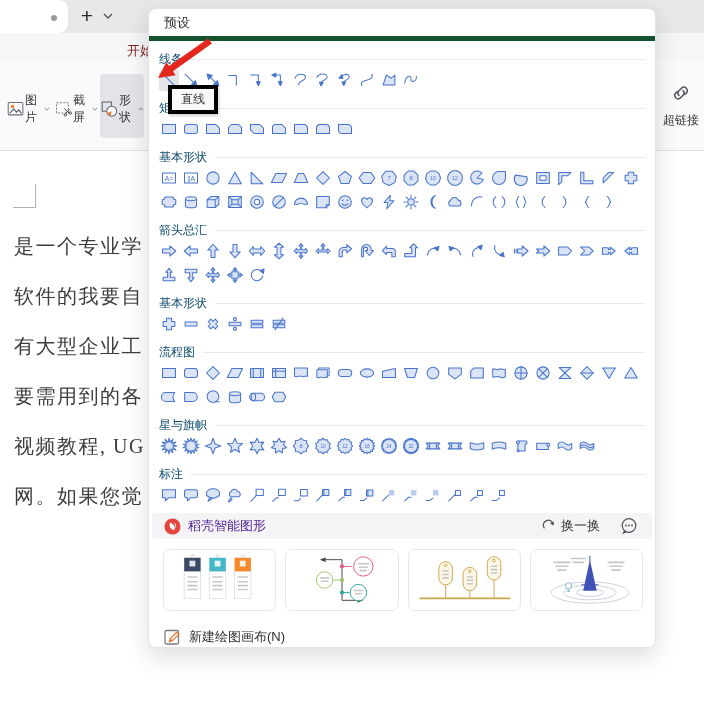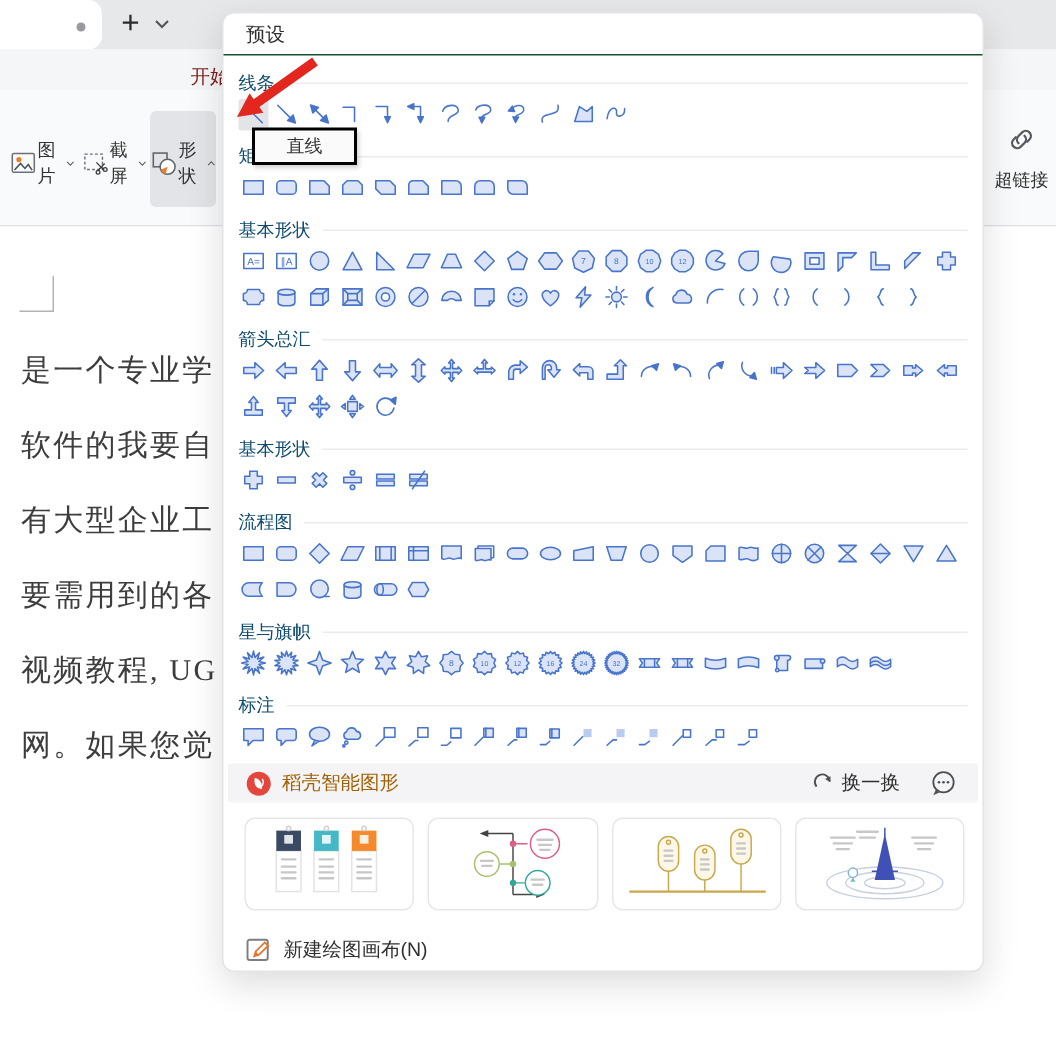--- a/index.html
+++ b/index.html
@@ -23,47 +23,47 @@
   
   .docarea{position:absolute;left:0;top:151px;width:704px;height:555px;background:#fff;}
   .margmark{position:absolute;left:13px;top:33px;width:22px;height:23px;
     border-right:1px solid #b3b3b3;border-bottom:1px solid #b3b3b3;}
   .docline{position:absolute;left:14px;font-size:20px;letter-spacing:1.5px;color:#3d3d3d;
     font-family:"Liberation Serif","DejaVu Serif",serif;white-space:nowrap;}
   
   .panel{position:absolute;left:148px;top:8px;width:508px;height:640px;background:#fff;
     border:1px solid #e4e4e6;border-radius:8px;box-shadow:0 8px 24px rgba(0,0,0,.14);
     box-sizing:border-box;z-index:20;}
-  .panel-h{height:27px;line-height:27px;padding-left:15px;font-size:13px;color:#2f2f2f;border-bottom:1px solid #14532d;}
+  .panel-h{height:27px;line-height:27px;padding-left:15px;font-size:13px;color:#2f2f2f;border-bottom:5px solid #14532d;}
   #sections{padding:2px 10px 0 10px;}
   .sec{margin-top:8px;}
   .sec-h{display:flex;align-items:center;height:17px;}
   .sec-label{font-size:12px;color:#0c4a6e;white-space:nowrap;}
   .rule{flex:1;height:1px;background:#ebebed;margin-left:8px;}
   .srow{display:flex;height:24px;align-items:center;}
   .shape{width:20px;height:21px;flex:0 0 20px;margin-right:2px;display:flex;align-items:center;
     justify-content:center;border-radius:2px;}
   .shape.hover{background:#e2e4e8;}
   
   .smartbar{margin:6px 3px 0 3px;height:26px;background:#f4f4f6;border-radius:2px;display:flex;
     align-items:center;padding:0 12px;}
   .docer{width:17px;height:17px;margin-right:7px;}
-  .smartlabel{font-size:13px;color:#a16207;flex:0 0 auto;}
+  .smartlabel{font-size:13px;color:#4c1d95;flex:0 0 auto;}
   .smartspace{flex:1;}
   .refresh{width:15px;height:15px;margin-right:5px;}
   .swaplabel{font-size:13px;color:#2f2f2f;margin-right:20px;}
   .chaticon{width:18px;height:18px;margin-right:2px;}
   .thumbs{display:flex;gap:9px;margin:10px 12px 0 14px;}
   .thumb{width:112px;height:60px;border:1px solid #e7e7e9;border-radius:7px;background:#fff;overflow:hidden;}
   .newcanvas{display:flex;align-items:center;gap:8px;margin:17px 0 0 14px;}
   .newcanvas .nclabel{font-size:13px;color:#2f2f2f;}
   .ncicon{width:18px;height:18px;}
   
-  .tooltip{position:absolute;left:168px;top:85px;z-index:55;background:#fafafa;border:2px solid #000000;
-    box-shadow:1px 2px 3px rgba(0,0,0,.18);font-size:12px;color:#333;padding:2px 21px;white-space:nowrap;}
+  .tooltip{position:absolute;left:168px;top:85px;z-index:55;background:#fafafa;border:4px solid #000000;
+    box-shadow:1px 2px 3px rgba(0,0,0,.18);font-size:12px;color:#333;padding:2px 9px;white-space:nowrap;}
   .redarrow{position:absolute;left:150px;top:36px;z-index:60;pointer-events:none;}
   .hyper{position:absolute;left:658px;top:14px;width:46px;height:64px;display:flex;flex-direction:column;align-items:center;}
 </style>
 </head>
 <body>
 
 <div class="titlebar">
   <div class="tab">
     <span class="dot"></span>
   </div>

